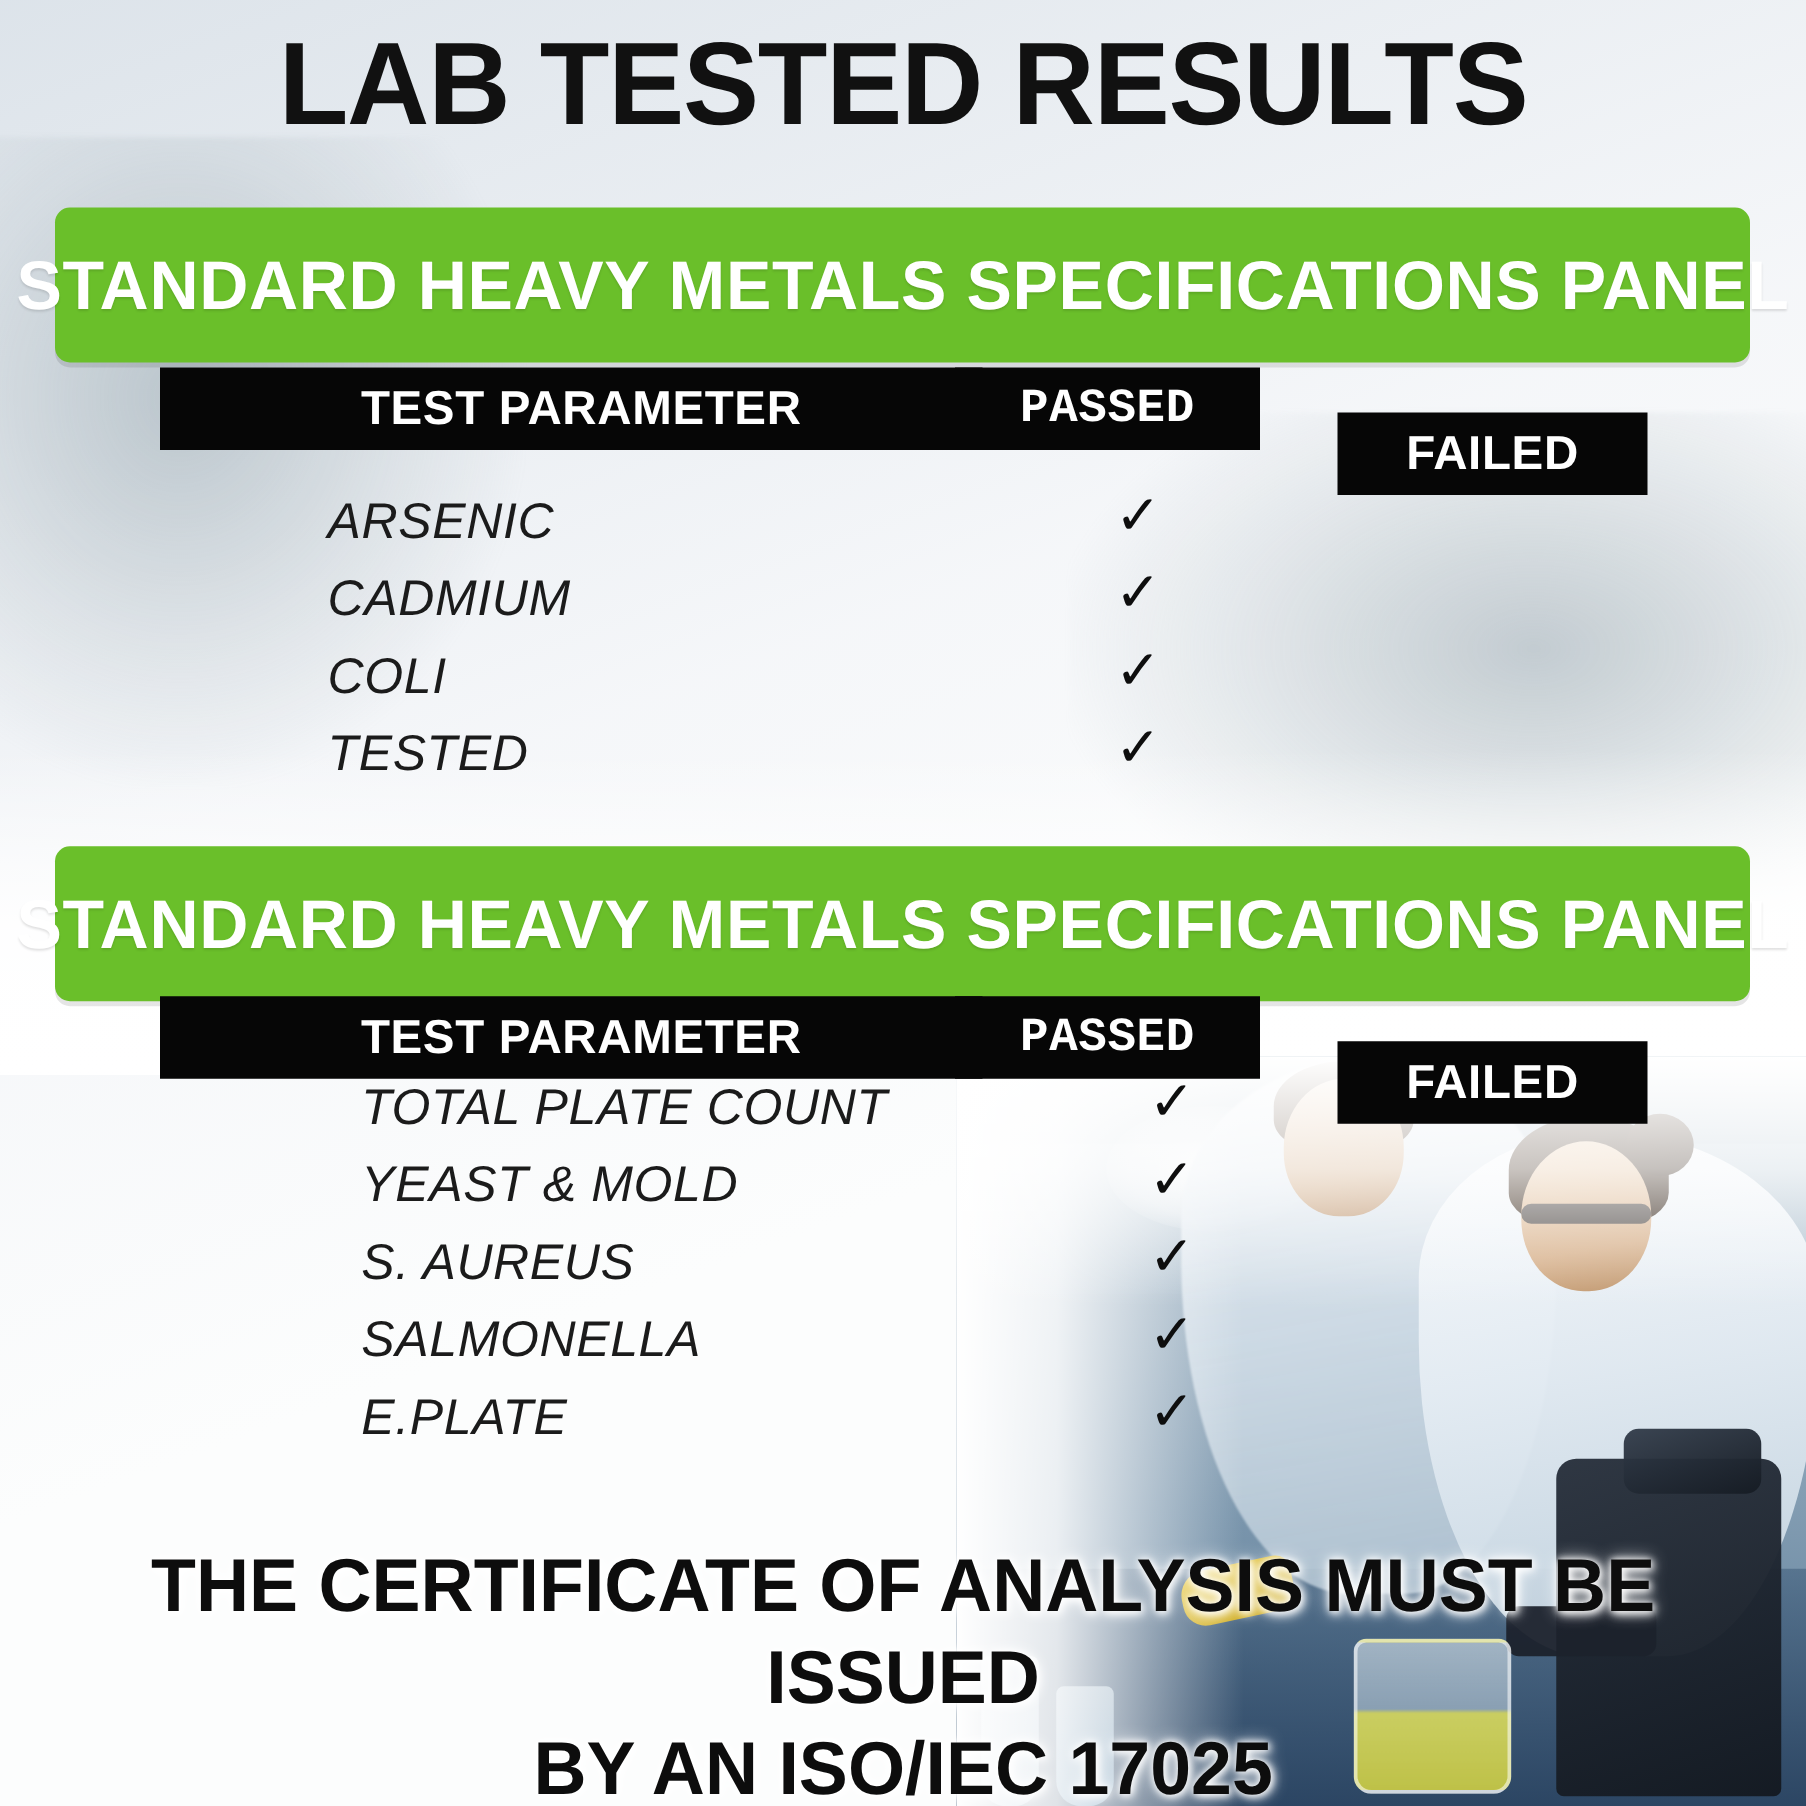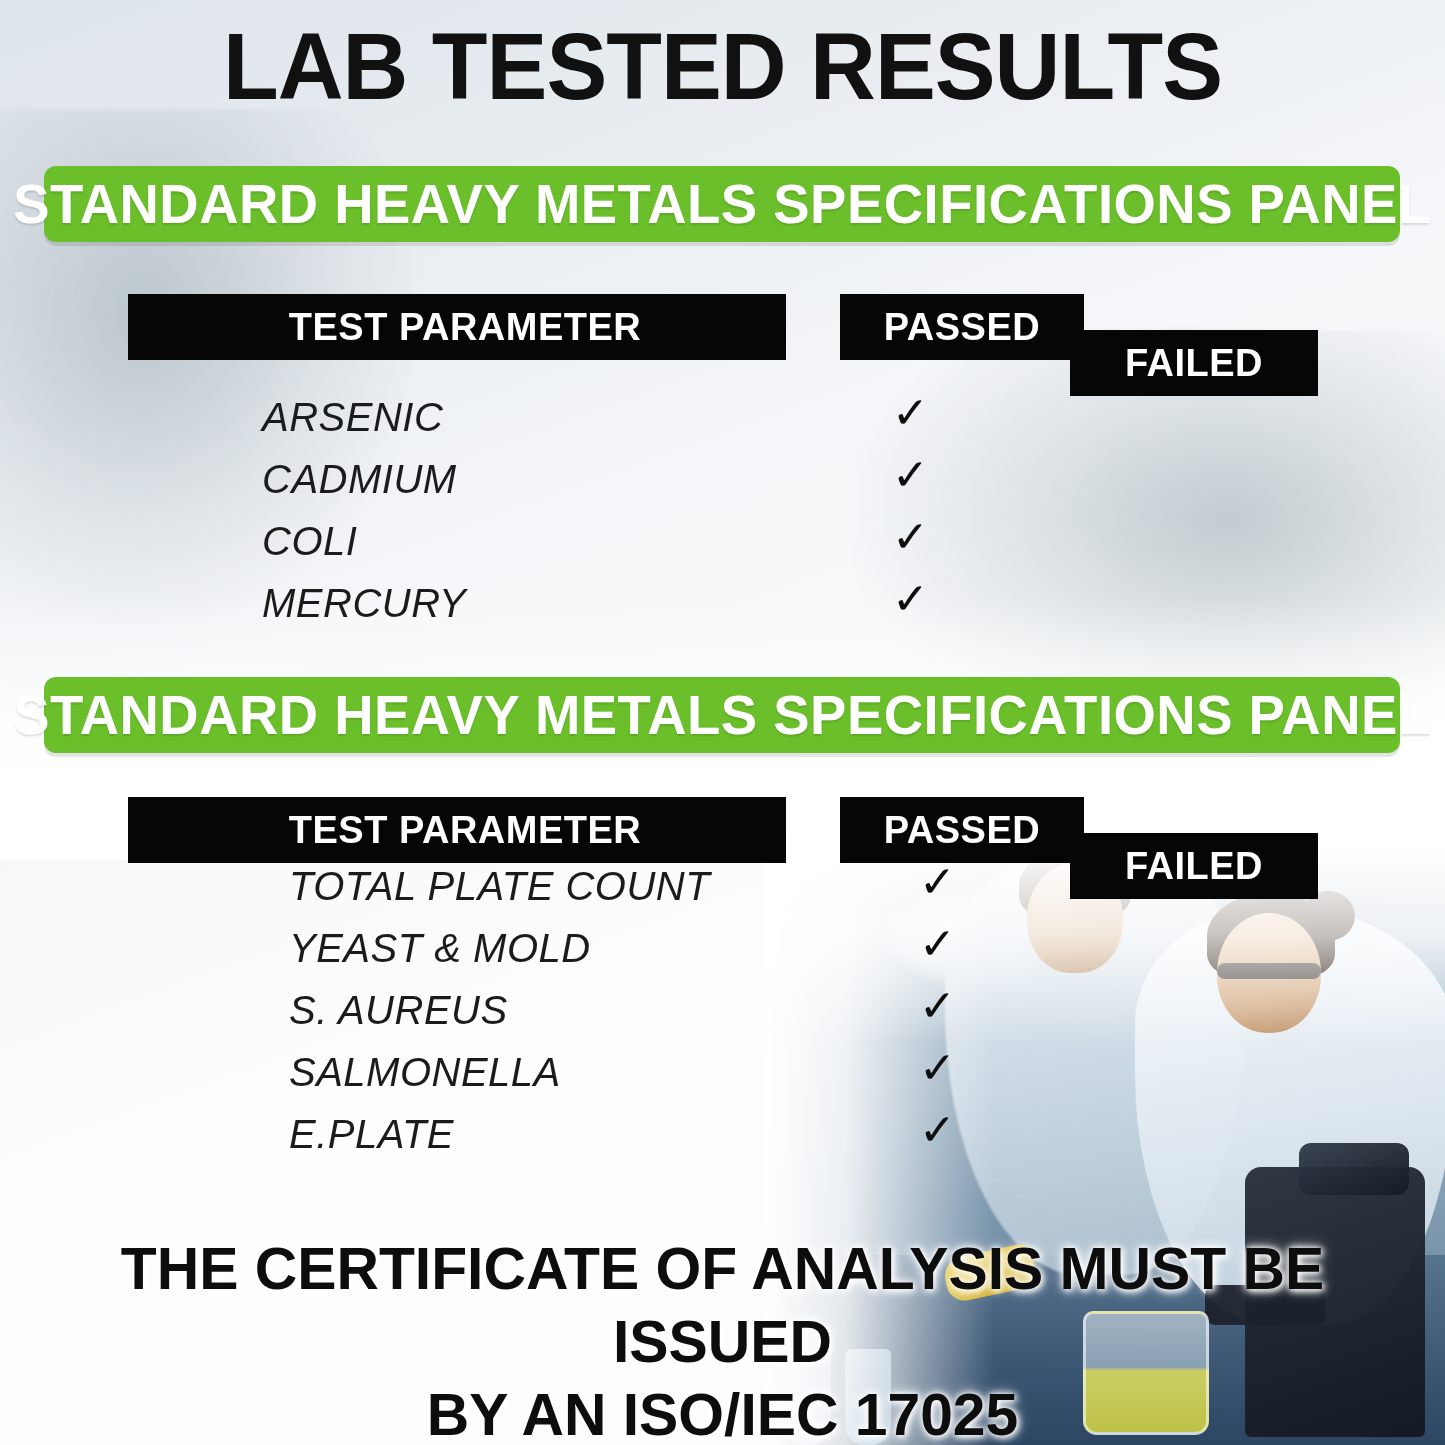--- a/index.html
+++ b/index.html
@@ -223,21 +223,21 @@
     letter-spacing: -1px;
     color: #111111;
     line-height: 1.05;
     transform: scaleX(0.97);
   }
 
   .banner {
     position: absolute;
     left: 44px;
     width: 1356px;
-    height: 76px;
+    height: 124px;
     background: #6abf2a;
     border-radius: 12px;
     box-shadow: 0 4px 0 rgba(0,0,0,0.10);
     display: flex;
     align-items: center;
     justify-content: center;
   }
   .banner-text {
     color: #ffffff;
     font-family: "Liberation Sans", sans-serif;
@@ -265,21 +265,21 @@
     display: flex;
     align-items: center;
     justify-content: center;
     color: #ffffff;
     font-family: "Liberation Sans", sans-serif;
     font-weight: bold;
     font-size: 38px;
     letter-spacing: 0.5px;
   }
   .hcell.param { left: 128px; width: 642px; padding-left: 16px; }
-  .hcell.passed { left: 840px; width: 244px; }
+  .hcell.passed { left: 764px; width: 244px; font-family: Liberation Mono, monospace; }
   .hcell.failed { left: 1070px; width: 248px; margin-top: 36px; }
 
   .rowlist {
     position: absolute;
     left: 0;
     width: 1445px;
   }
   .trow {
     position: relative;
     height: 62px;
@@ -380,21 +380,21 @@
       </div>
       <div class="trow">
         <span class="tname">CADMIUM</span>
         <span class="tcheck">✓</span>
       </div>
       <div class="trow">
         <span class="tname">COLI</span>
         <span class="tcheck">✓</span>
       </div>
       <div class="trow">
-        <span class="tname">MERCURY</span>
+        <span class="tname">TESTED</span>
         <span class="tcheck">✓</span>
       </div>
     </div>
 
     <div class="banner" id="banner2">
       <span class="banner-text">STANDARD HEAVY METALS SPECIFICATIONS PANEL</span>
     </div>
 
     <div class="hrow" style="top:797px; left:0; width:1445px;">
       <div class="hcell param">TEST PARAMETER</div>

